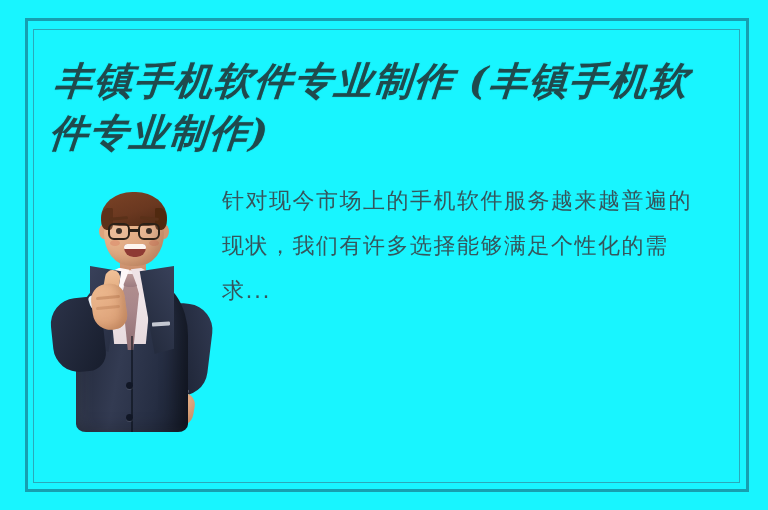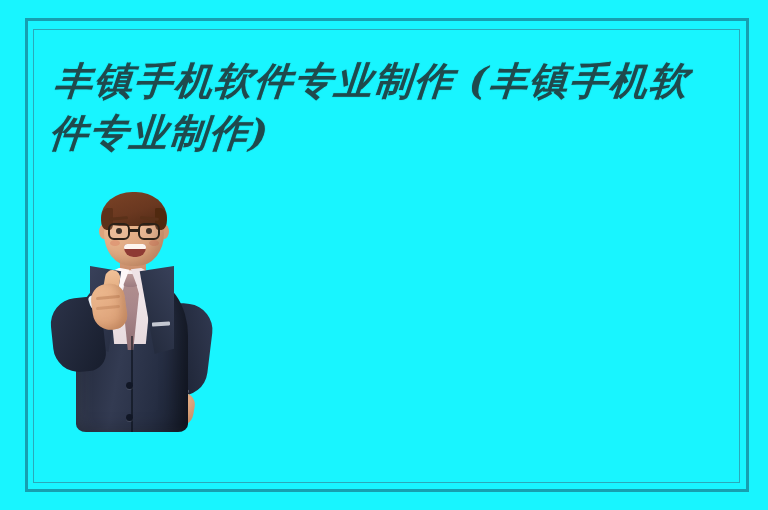--- a/index.html
+++ b/index.html
@@ -246,20 +246,21 @@
 </head>
 <body>
 
 <div id="canvas">
 
   <div class="frame-outer"></div>
   <div class="frame-inner"></div>
 
   <div class="title">丰镇手机软件专业制作 (丰镇手机软件专业制作)</div>
 
+  <div class="body-text">针对现今市场上的手机软件服务越来越普遍的现状，我们有许多选择能够满足个性化的需求...</div>
 
   <div class="figure">
 
     <div class="fig-layer arm-r"></div>
     <div class="fig-layer cuff-r"></div>
     <div class="fig-layer hand-hip"></div>
 
     <div class="fig-layer suit-body"></div>
     <div class="fig-layer neck"></div>
 

